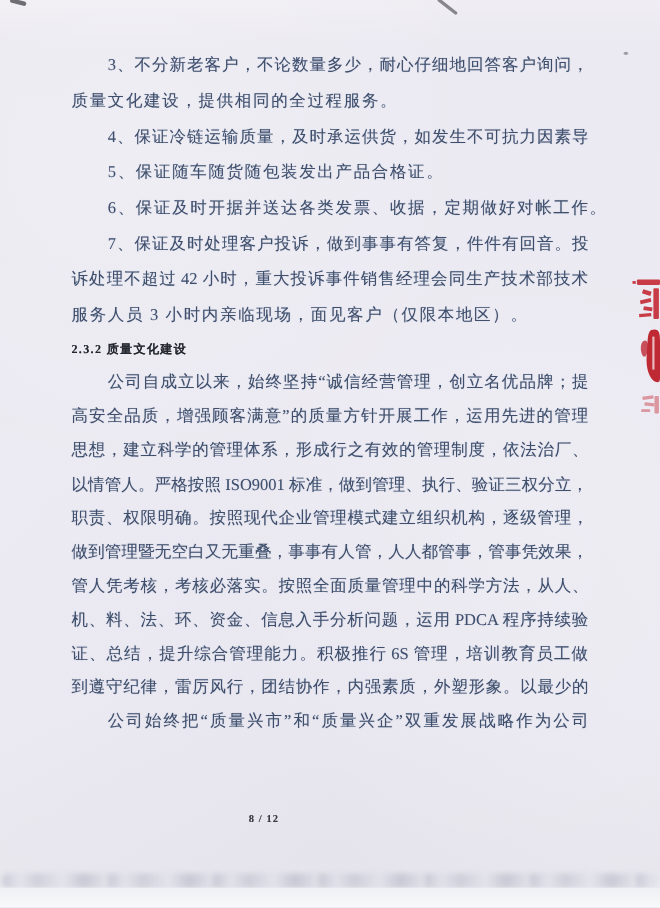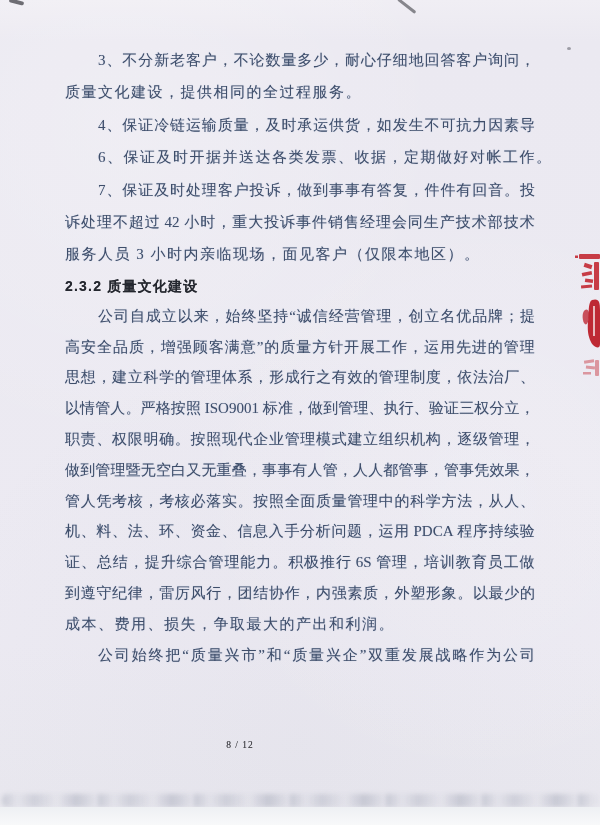--- a/index.html
+++ b/index.html
@@ -30,27 +30,27 @@
   .line.b2{height:30.8px;line-height:30.8px;}
   .line.full{
     display:flex;justify-content:space-between;align-items:center;
     letter-spacing:0;white-space:normal;
   }
   .line.full span{white-space:pre;}
   .line.indent{padding-left:33px;}
   .line.heading{
     font-weight:700;color:#24272f;height:30px;line-height:30px;
     letter-spacing:1.2px;text-shadow:0 0 0.5px rgba(0,0,0,0.45);
-    font-family:Liberation Sans, sans-serif;
-    font-size:14px;
+    font-family:Liberation Serif, serif;
+    font-size:11px;
   }
   
   .pagenum{
     position:absolute;left:0;top:740px;width:480px;
-    text-align:center;font-size:9.5px;font-weight:400;color:#3a3a40;
+    text-align:center;font-size:9.5px;font-weight:700;color:#3a3a40;
     letter-spacing:1px;
     text-shadow:0 0 0.5px rgba(0,0,0,0.4);
   }
   
   .stamp{
     position:absolute;right:0;top:248px;width:28px;height:136px;
     filter:blur(0.4px);
   }
   
   .bleed{
@@ -144,20 +144,21 @@
         <span>发</span>
         <span>生</span>
         <span>不</span>
         <span>可</span>
         <span>抗</span>
         <span>力</span>
         <span>因</span>
         <span>素</span>
         <span>导</span>
       </div>
+      <div class="line indent">5、保证随车随货随包装发出产品合格证。</div>
       <div class="line indent">6、保证及时开据并送达各类发票、收据，定期做好对帐工作。</div>
       <div class="line indent full">
         <span>7</span>
         <span>、</span>
         <span>保</span>
         <span>证</span>
         <span>及</span>
         <span>时</span>
         <span>处</span>
         <span>理</span>
@@ -522,21 +523,20 @@
         <span>外</span>
         <span>塑</span>
         <span>形</span>
         <span>象</span>
         <span>。</span>
         <span>以</span>
         <span>最</span>
         <span>少</span>
         <span>的</span>
       </div>
-      <div class="line b2">成本、费用、损失，争取最大的产出和利润。</div>
       <div class="line indent full b2">
         <span>公</span>
         <span>司</span>
         <span>始</span>
         <span>终</span>
         <span>把</span>
         <span>“</span>
         <span>质</span>
         <span>量</span>
         <span>兴</span>

